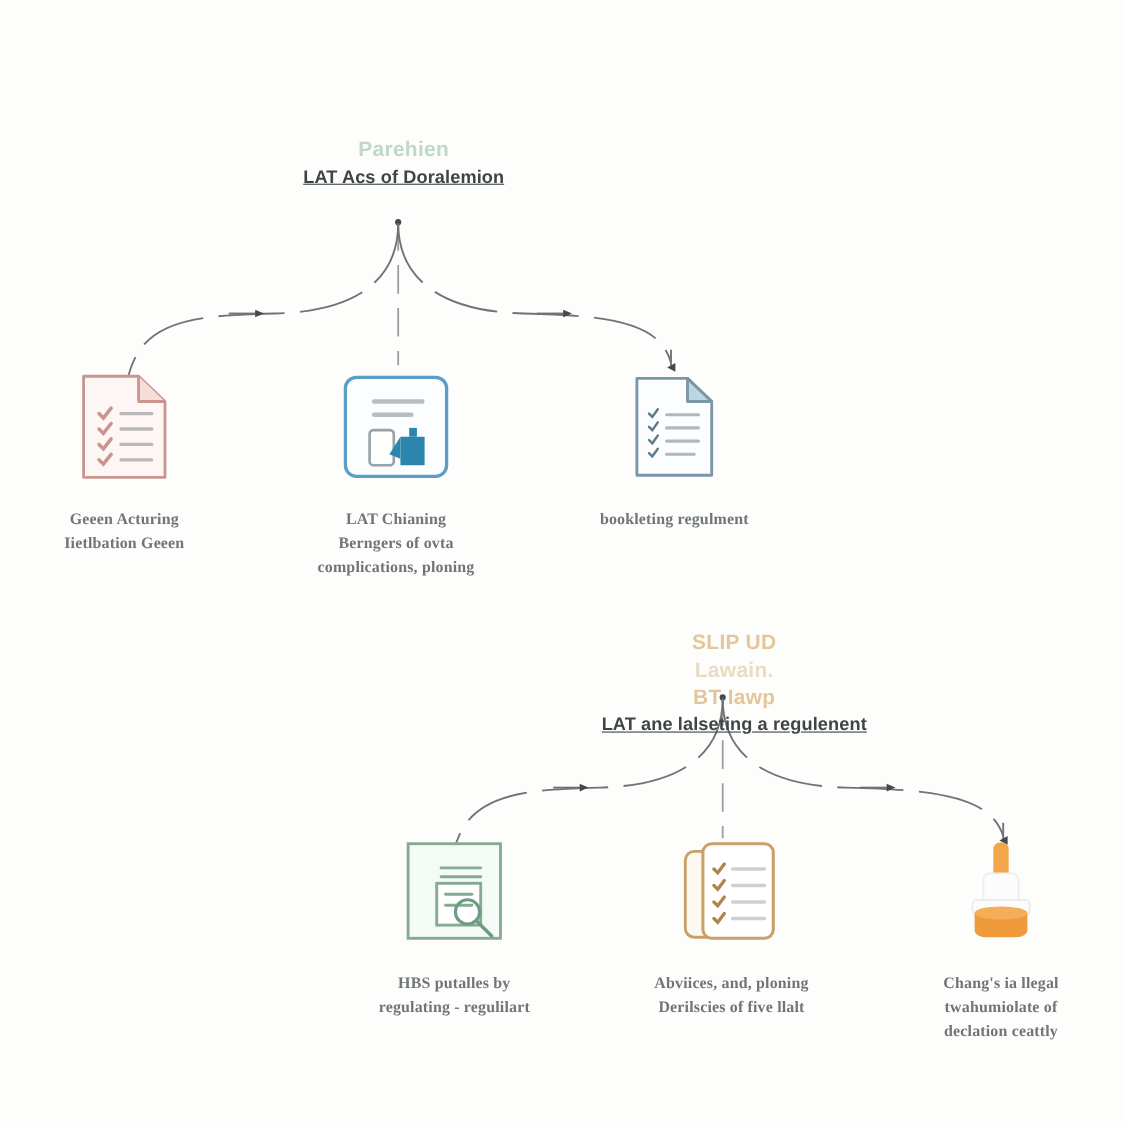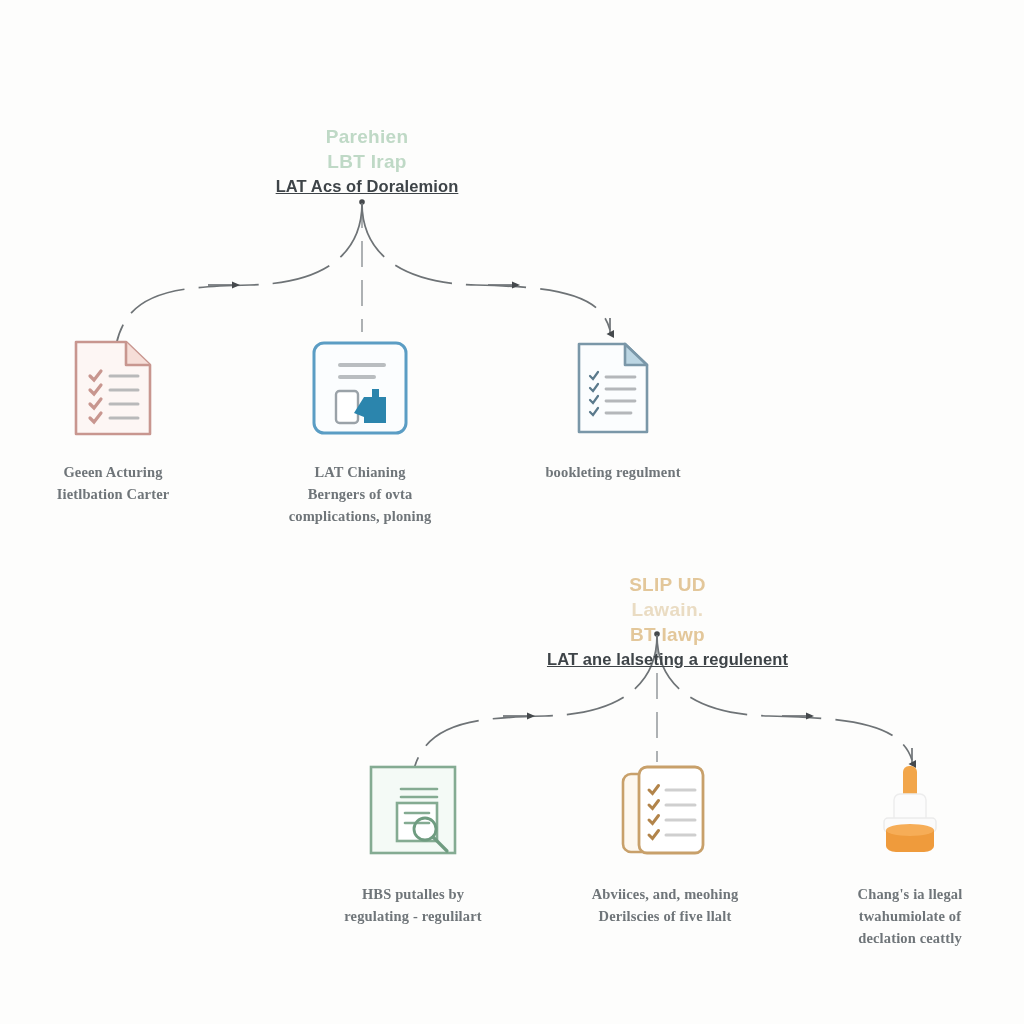--- a/index.html
+++ b/index.html
@@ -135,21 +135,20 @@
     <path d="M657,635 C657,682 624,714 545,716 C470,718 424,722 412,776" fill="none" stroke="#6e7376" stroke-width="1.7" stroke-dasharray="60 14"></path>
     <path d="M531,716 L503,716" fill="none" stroke="#6e7376" stroke-width="1.7" marker-end="url(#ah-r)" transform="rotate(180 517 716)"></path>
 
     <path d="M657,635 C657,682 690,714 769,716 C845,718 900,722 912,760" fill="none" stroke="#6e7376" stroke-width="1.7" stroke-dasharray="60 14"></path>
     <path d="M782,716 L810,716" fill="none" stroke="#6e7376" stroke-width="1.7" marker-end="url(#ah-r)"></path>
     <path d="M912,748 L912,764" fill="none" stroke="#6e7376" stroke-width="1.7" marker-end="url(#ah-d)"></path>
   </svg>
 
   <div class="group-header" id="header-top">
     <span class="gh-line gh-ghost-1">Parehien</span>
-    <span class="gh-line gh-ghost-2">LBT Irap</span>
     <span class="gh-main">LAT Acs of Doralemion</span>
   </div>
 
   <div class="node" id="node-gc">
     <div class="node-icon">
       <svg width="82" height="100" viewBox="0 0 82 100">
         <path d="M4 4 H54 L78 27 V96 H4 Z" fill="#fdf6f4" stroke="#c8968f" stroke-width="2.6" stroke-linejoin="round"></path>
         <path d="M54 4 V27 H78" fill="#f6ded8" stroke="#c8968f" stroke-width="2.6" stroke-linejoin="round"></path>
         <g stroke="#c8968f" stroke-width="3.2" stroke-linecap="round" fill="none">
           <path d="M18 38 l4 4 l7 -9"></path>
@@ -160,21 +159,21 @@
         <g stroke="#b9b9ba" stroke-width="3" stroke-linecap="round">
           <path d="M38 38 H66"></path>
           <path d="M38 52 H66"></path>
           <path d="M38 66 H66"></path>
           <path d="M38 80 H66"></path>
         </g>
       </svg>
     </div>
     <div class="node-label">
       <span>Geeen Acturing</span>
-      <span>Iietlbation Carter</span>
+      <span>Iietlbation Geeen</span>
     </div>
   </div>
 
   <div class="node" id="node-lc">
     <div class="node-icon">
       <svg width="100" height="98" viewBox="0 0 100 98">
         <rect x="4" y="4" width="92" height="90" rx="10" fill="#fbfdfe" stroke="#5b9dc4" stroke-width="3"></rect>
         <g stroke="#b9bdc0" stroke-width="4" stroke-linecap="round">
           <path d="M30 26 H74"></path>
           <path d="M30 38 H64"></path>
@@ -259,21 +258,21 @@
         </g>
         <g stroke="#cfcfcf" stroke-width="3" stroke-linecap="round">
           <path d="M47 28 H76"></path>
           <path d="M47 43 H76"></path>
           <path d="M47 58 H76"></path>
           <path d="M47 73 H76"></path>
         </g>
       </svg>
     </div>
     <div class="node-label">
-      <span>Abviices, and, meohing</span>
+      <span>Abviices, and, ploning</span>
       <span>Derilscies of five llalt</span>
     </div>
   </div>
 
   <div class="node" id="node-cs">
     <div class="node-icon">
       <svg width="80" height="100" viewBox="0 0 80 100">
         <rect x="33" y="6" width="14" height="34" rx="6" fill="#f2a64a"></rect>
         <rect x="24" y="34" width="32" height="30" rx="6" fill="#fcfcfc" stroke="#ededed" stroke-width="1.5"></rect>
         <rect x="14" y="58" width="52" height="14" rx="4" fill="#fbfbfb" stroke="#ebebeb" stroke-width="1.5"></rect>

